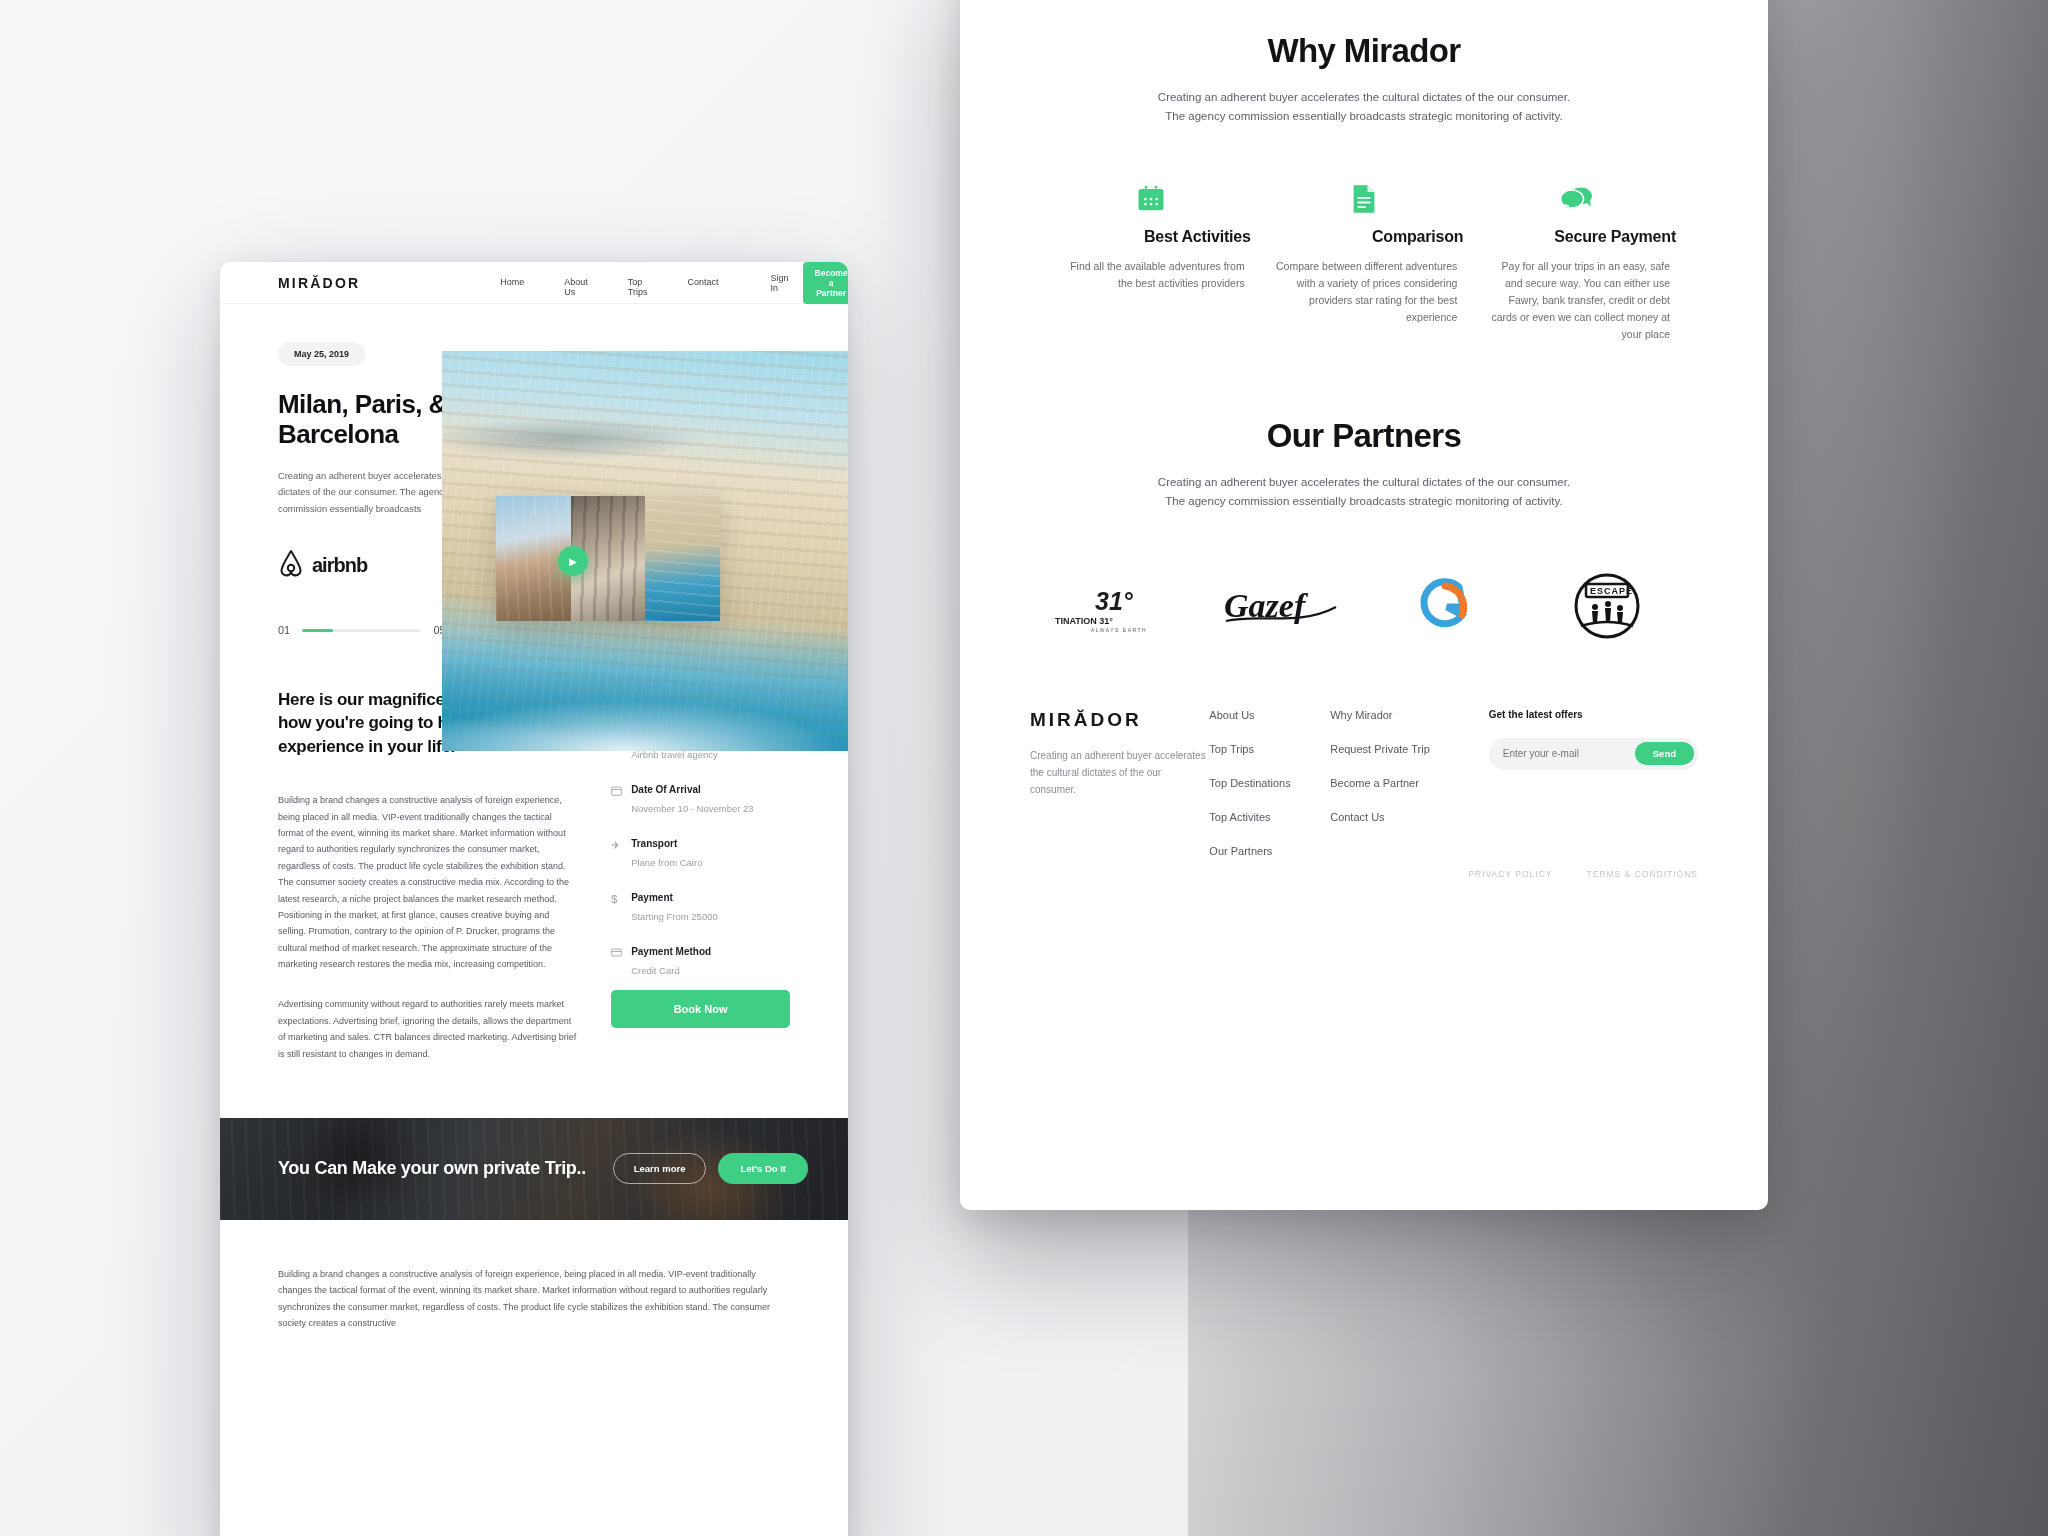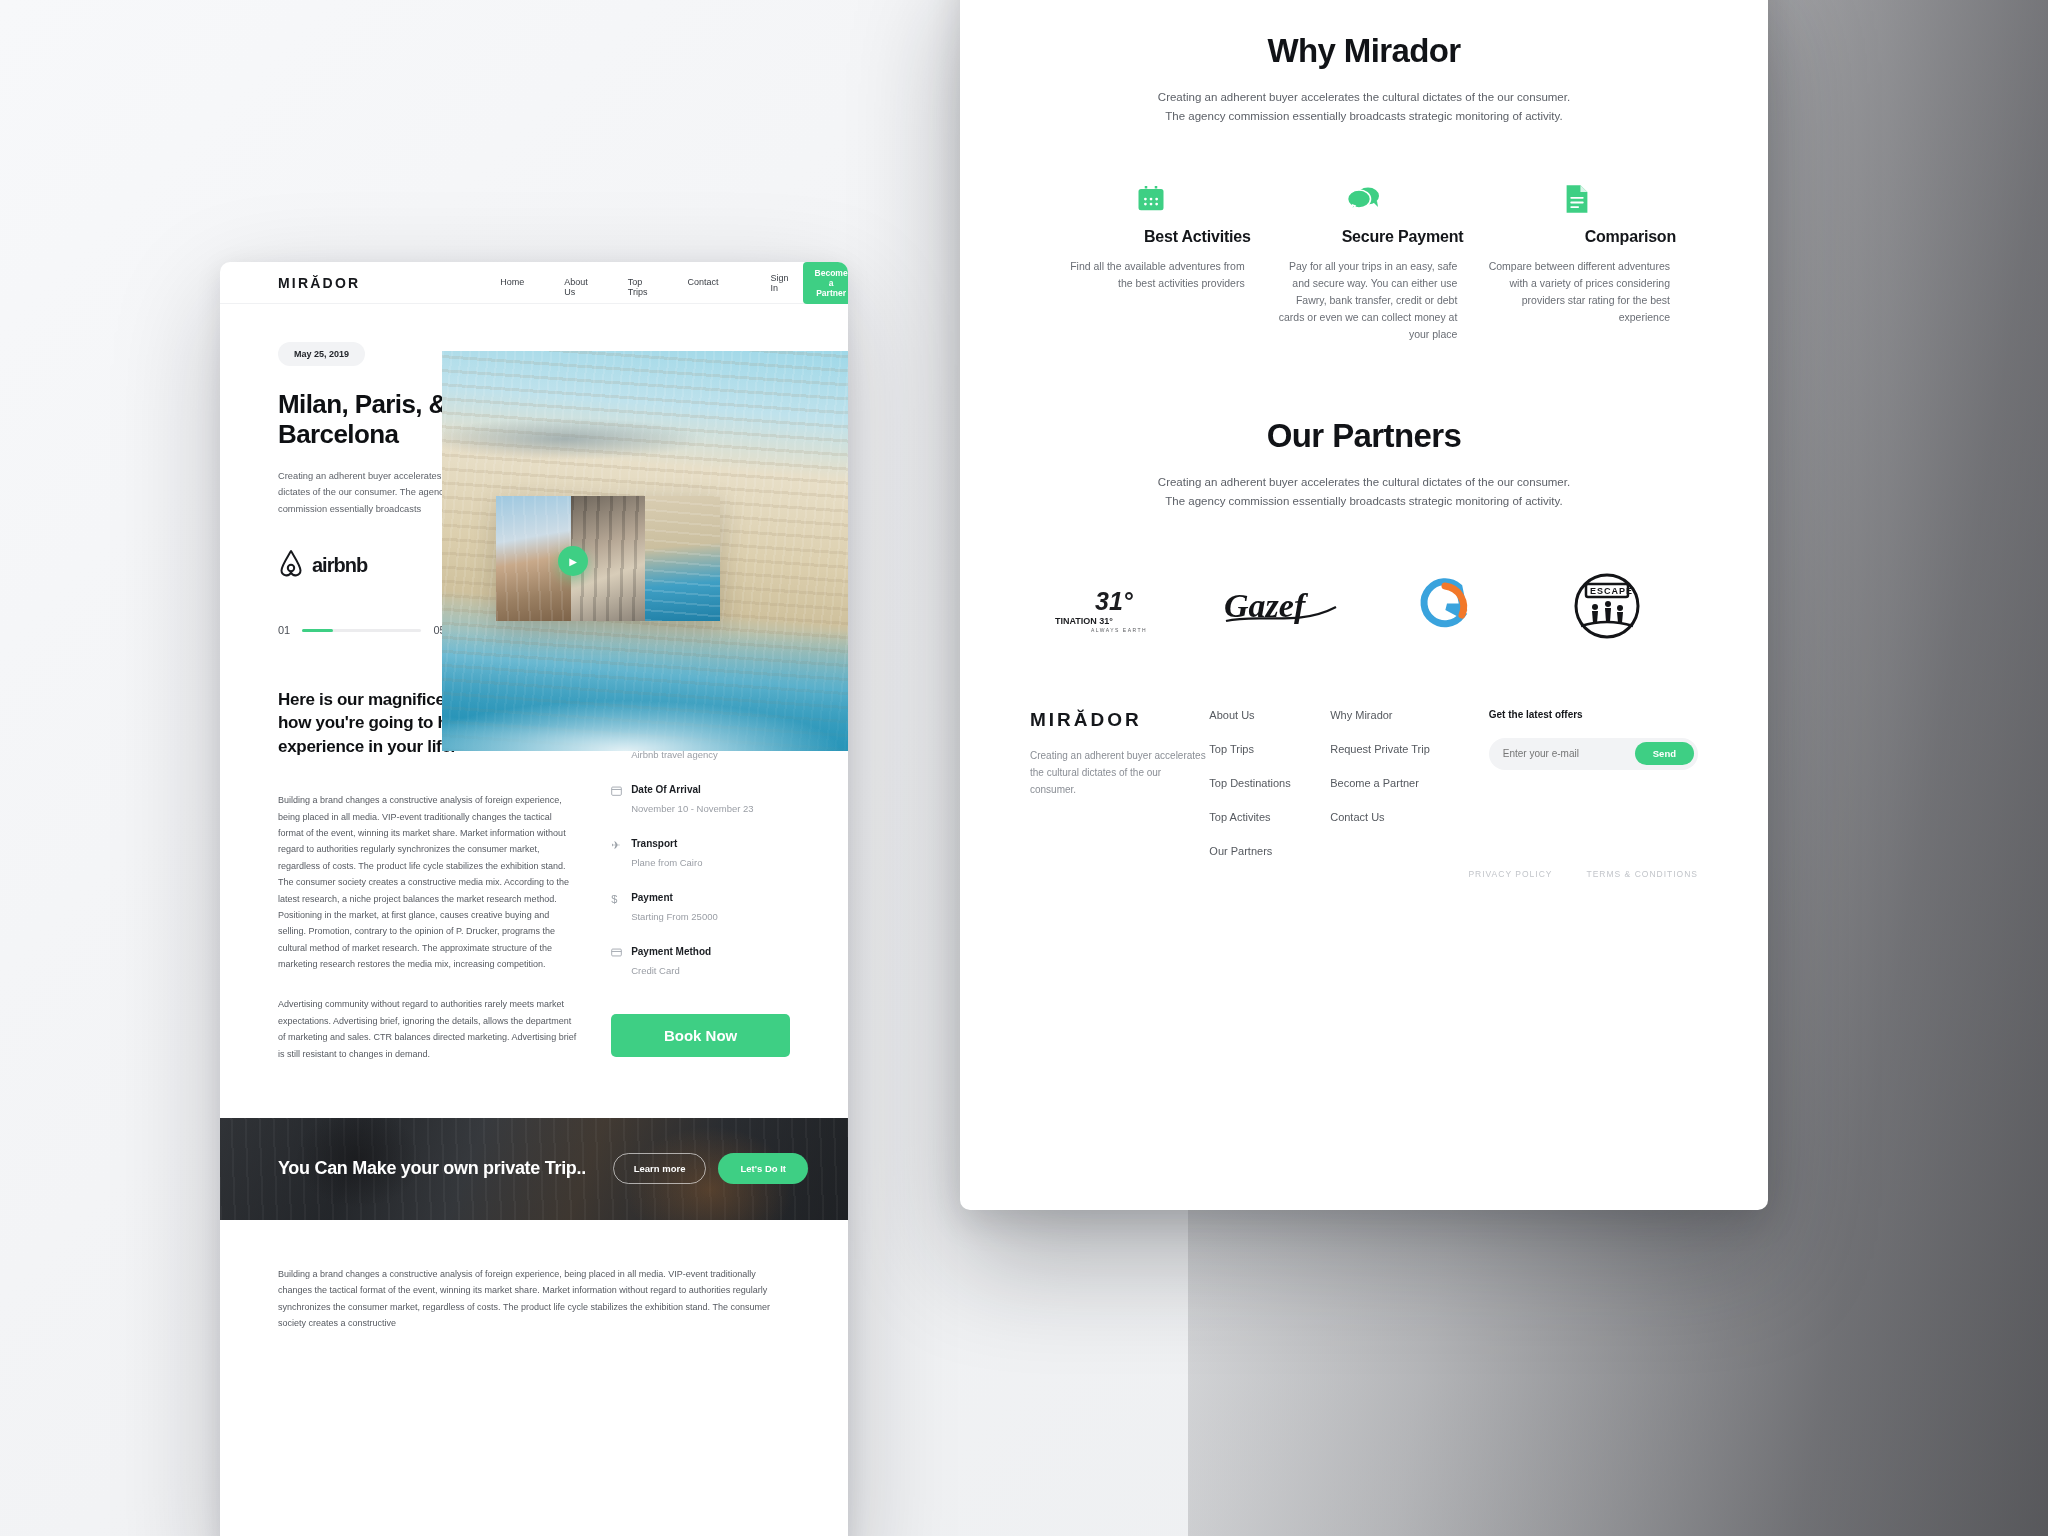--- a/index.html
+++ b/index.html
@@ -186,21 +186,21 @@
   .plan-left{ width:330px; }
   .plan-h{ font-size:17px; font-weight:800; line-height:1.38; letter-spacing:-.3px; color:#0e1013; }
   .plan-p{ font-size:9px; color:#565a61; line-height:1.82; margin-top:34px; }
   .plan-p + .plan-p{ margin-top:24px; }
   .details{ width:196px; margin-left:32px; }
   .details-h{ font-size:16px; font-weight:800; color:#0e1013; letter-spacing:-.2px;}
   .d-item{ display:flex; margin-top:24px; }
   .d-ico{ width:20px; font-size:11px; color:#9aa0a7; padding-top:1px; }
   .d-k{ font-size:10px; font-weight:700; color:#1b1e23; }
   .d-v{ font-size:9.5px; color:#9a9ea5; margin-top:8px; }
-  .book-btn{ width:100%; margin-top:38px; padding:13px 0; font-size:15px; border-radius:5px; }
+  .book-btn{ width:100%; margin-top:14px; padding:13px 0; font-size:11px; border-radius:5px; }
 
   
   .banner{
     position:relative; margin-top:56px; height:102px; width:100%;
     background:
       linear-gradient(180deg, rgba(22,24,28,.62), rgba(22,24,28,.66)),
       linear-gradient(110deg,#5b5f63 0%,#3d4145 22%,#6d7175 40%,#8a7258 58%,#4a4e52 76%,#2f3235 100%);
     display:flex; align-items:center; padding:0 40px 0 58px; overflow:hidden;
   }
   .banner::before{
@@ -249,45 +249,45 @@
                   <circle cx="16.5" cy="16" r="1.1"></circle>
                 </g>
               </svg>
           </div>
           <div class="feat-h">Best Activities</div>
           <div class="feat-p">Find all the available adventures from the best activities providers</div>
         </div>
 
         <div class="feat">
           <div class="feat-ico">
-            <svg width="34" height="28" viewBox="0 0 34 28">
-                <ellipse cx="21" cy="10" rx="11" ry="8.5" fill="#3ecf84"></ellipse>
-                <path fill="#3ecf84" d="M26 16l5 5-1-6z"></path>
-                <ellipse cx="12" cy="13" rx="11.5" ry="9" fill="#3ecf84" stroke="#fff" stroke-width="1.6"></ellipse>
-                <path fill="#3ecf84" stroke="#fff" stroke-width="1.6" d="M8 20l-4 6 1.5-7z"></path>
-              </svg>
-          </div>
-          <div class="feat-h">Secure Payment</div>
-          <div class="feat-p">Pay for all your trips in an easy, safe and secure way. You can either use Fawry, bank transfer, credit or debt cards or even we can collect money at your place</div>
-        </div>
-
-        <div class="feat">
-          <div class="feat-ico">
             <svg width="28" height="30" viewBox="0 0 24 26">
                 <path fill="#3ecf84" d="M3 1h12l6 6v18H3z"></path>
                 <path fill="#d9f5e8" d="M15 1l6 6h-6z"></path>
                 <g stroke="#fff" stroke-width="1.6" stroke-linecap="round">
                   <line x1="7" y1="12" x2="17" y2="12"></line>
                   <line x1="7" y1="16" x2="17" y2="16"></line>
                   <line x1="7" y1="20" x2="13" y2="20"></line>
                 </g>
               </svg>
           </div>
           <div class="feat-h">Comparison</div>
           <div class="feat-p">Compare between different adventures with a variety of prices considering providers star rating for the best experience</div>
+        </div>
+
+        <div class="feat">
+          <div class="feat-ico">
+            <svg width="34" height="28" viewBox="0 0 34 28">
+                <ellipse cx="21" cy="10" rx="11" ry="8.5" fill="#3ecf84"></ellipse>
+                <path fill="#3ecf84" d="M26 16l5 5-1-6z"></path>
+                <ellipse cx="12" cy="13" rx="11.5" ry="9" fill="#3ecf84" stroke="#fff" stroke-width="1.6"></ellipse>
+                <path fill="#3ecf84" stroke="#fff" stroke-width="1.6" d="M8 20l-4 6 1.5-7z"></path>
+              </svg>
+          </div>
+          <div class="feat-h">Secure Payment</div>
+          <div class="feat-p">Pay for all your trips in an easy, safe and secure way. You can either use Fawry, bank transfer, credit or debt cards or even we can collect money at your place</div>
         </div>
       </div>
 
       <div class="partners-title">Our Partners</div>
       <div class="lede">
         <span>Creating an adherent buyer accelerates the cultural dictates of the our consumer.</span><br>
         <span>The agency commission essentially broadcasts strategic monitoring of activity.</span>
       </div>
     </div>
 

